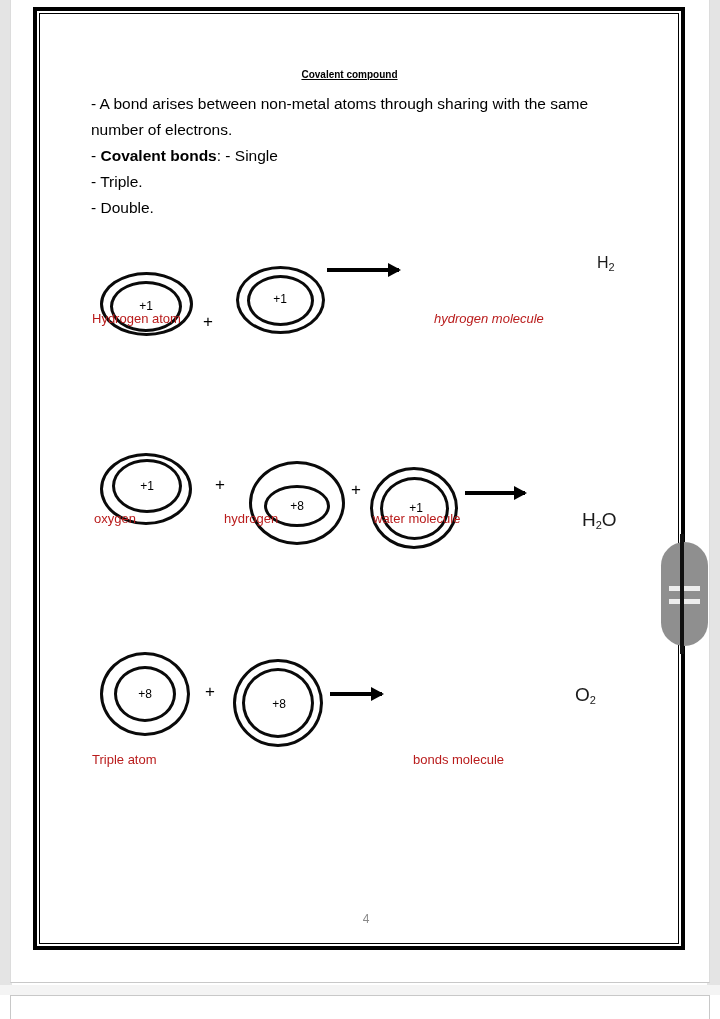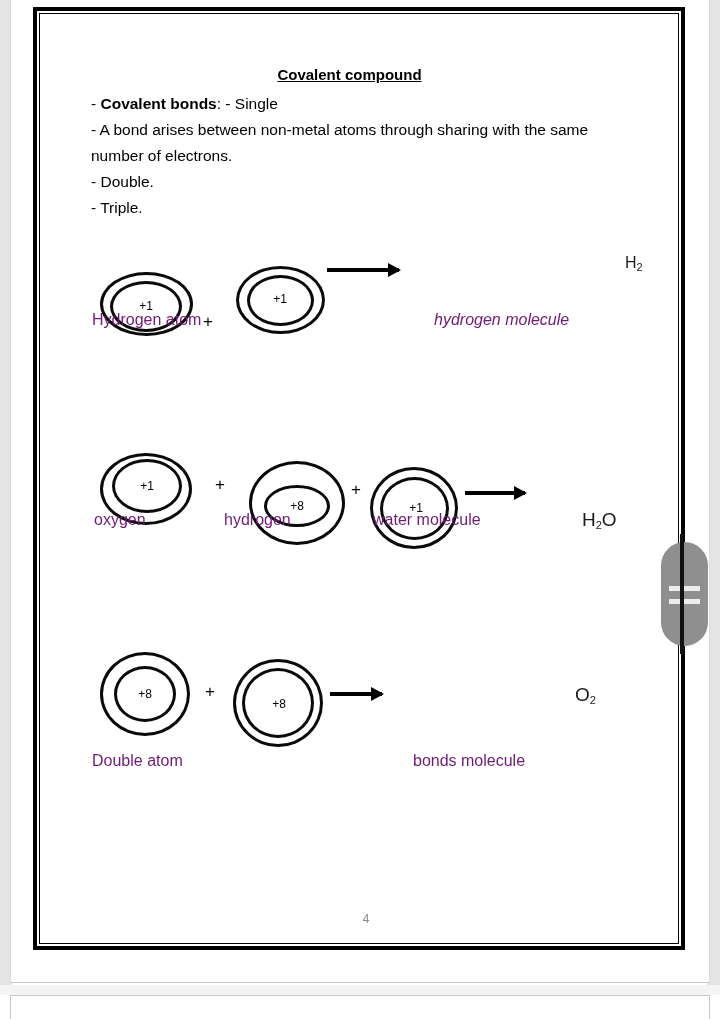--- a/index.html
+++ b/index.html
@@ -83,21 +83,21 @@
     left: 51px;
     top: 48px;
     width: 545px;
     color: #000000;
     font-size: 15.5px;
     line-height: 26px;
   }
   .doc-title {
     text-align: center;
     font-weight: bold;
-    font-size: 15px;
+    font-size: 10px;
     text-decoration: underline;
     margin: 0 0 3px 0;
     padding-right: 28px;
   }
   .para {
     margin: 0;
     font-size: 15.5px;
     line-height: 26px;
   }
   .para b { font-weight: bold; }
@@ -149,22 +149,22 @@
     right: -2px;
     top: 50%;
     transform: translateY(-50%);
     width: 0; height: 0;
     border-left: 13px solid #000000;
     border-top: 7px solid transparent;
     border-bottom: 7px solid transparent;
   }
   .dlabel {
     position: absolute;
-    font-size: 16px;
-    color: #701a75;
+    font-size: 13px;
+    color: #b91c1c;
     white-space: nowrap;
   }
   .formula {
     position: absolute;
     font-size: 16px;
     color: #1a1a1a;
     white-space: nowrap;
   }
   .formula sub {
     font-size: 11px;
@@ -225,26 +225,26 @@
   <div class="page-gap"></div>
   <div class="next-page"></div>
 
   <div class="doc-page">
     <div class="doc-inner">
 
       <div class="content">
 
         <p class="doc-title">Covalent compound</p>
 
+        <p class="para">- A bond arises between non-metal atoms through sharing with the same number of electrons.</p>
+
         <p class="para"><span>- </span><b>Covalent bonds</b><span>: - Single</span></p>
 
-        <p class="para">- A bond arises between non-metal atoms through sharing with the same number of electrons.</p>
-
+        <p class="para">- Triple.</p>
         <p class="para">- Double.</p>
-        <p class="para">- Triple.</p>
 
       </div>
 
       <div class="diagram">
 
         <div class="atom" style="left:60px; top:258px; width:93px; height:66px;">
           <div class="shell-outer" style="left:0; top:0; width:93px; height:64px;"></div>
           <div class="shell-inner" style="left:10px; top:9px; width:72px; height:51px;"></div>
           <div class="charge" style="left:46px; top:34px;">+1</div>
         </div>
@@ -252,21 +252,21 @@
         <div class="plus-sign" style="left:168px; top:308px;">+</div>
 
         <div class="atom" style="left:196px; top:252px; width:90px; height:70px;">
           <div class="shell-outer" style="left:0; top:0; width:89px; height:68px;"></div>
           <div class="shell-inner" style="left:11px; top:9px; width:67px; height:51px;"></div>
           <div class="charge" style="left:44px; top:33px;">+1</div>
         </div>
 
         <div class="rx-arrow" style="left:287px; top:254px; width:72px;"></div>
 
-        <div class="formula" style="left:585px; top:240px;">
+        <div class="formula" style="left:557px; top:240px;">
           <span>H</span><sub>2</sub>
         </div>
 
         <div class="dlabel" style="left:52px; top:297px;">Hydrogen atom</div>
         <div class="dlabel" style="left:394px; top:297px;font-style:italic;">hydrogen molecule</div>
       </div>
 
 
       <div class="diagram">
 
@@ -319,21 +319,21 @@
           <div class="shell-inner" style="left:9px; top:9px; width:72px; height:70px;"></div>
           <div class="charge" style="left:46px; top:45px;">+8</div>
         </div>
 
         <div class="rx-arrow" style="left:290px; top:678px; width:52px;"></div>
 
         <div class="formula" style="left:523px; top:670px; font-size:19px;margin-left:12px;">
           <span>O</span><sub>2</sub>
         </div>
 
-        <div class="dlabel" style="left:52px; top:738px;">Double atom</div>
+        <div class="dlabel" style="left:52px; top:738px;">Triple atom</div>
         <div class="dlabel" style="left:373px; top:738px;">bonds molecule</div>
       </div>
 
 
       <div class="page-number">4</div>
 
     </div>
   </div>
 
   <div class="handle-track"></div>

